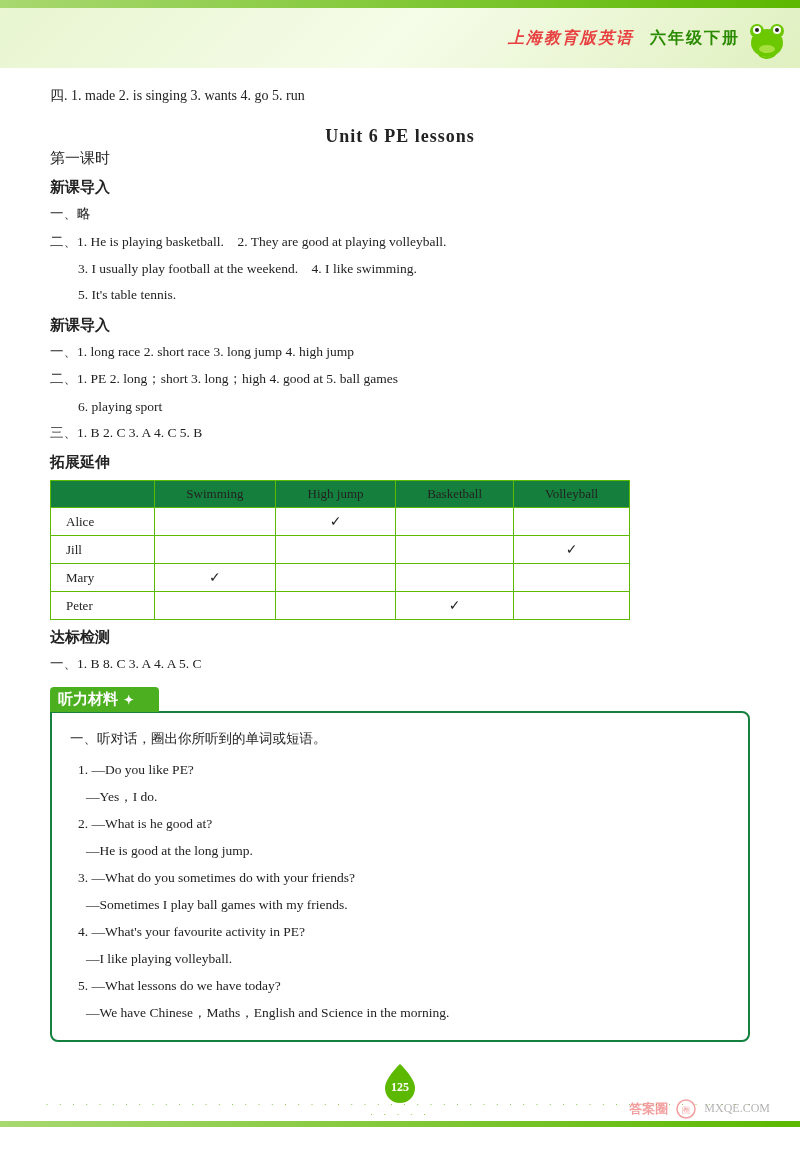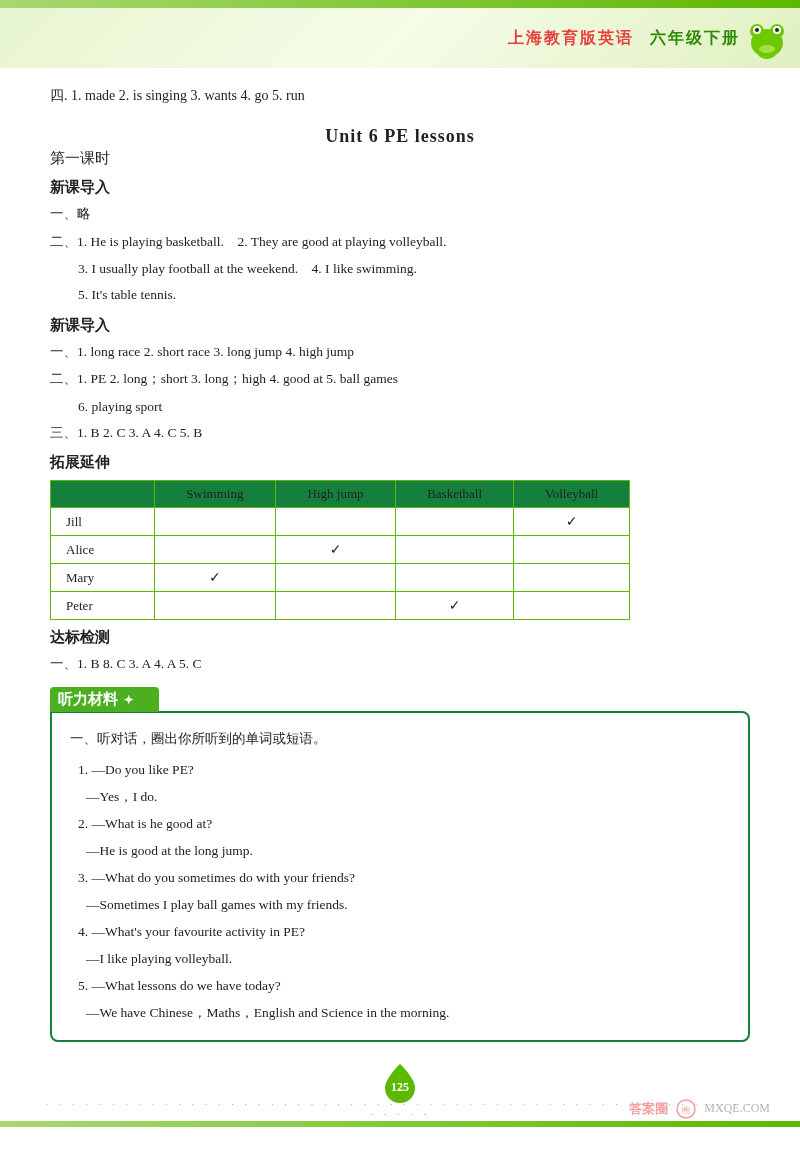--- a/index.html
+++ b/index.html
@@ -204,21 +204,21 @@
       margin-top: 2px;
     }
   </style>
 </head>
 <body>
 
 <div class="top-bar"></div>
 
 <div class="header">
   <div class="header-title">
-    <span style="color:#e84040;">上海教育版英语</span>
+    <span style="color:#e84040;font-style:italic;">上海教育版英语</span>
     <span style="color:#2a8a00;">六年级下册</span>
   </div>
 
   <svg class="frog-icon" viewBox="0 0 45 50" xmlns="http://www.w3.org/2000/svg">
     <ellipse cx="22" cy="30" rx="16" ry="14" fill="#6cc800"></ellipse>
     <ellipse cx="12" cy="18" rx="7" ry="7" fill="#6cc800"></ellipse>
     <ellipse cx="32" cy="18" rx="7" ry="7" fill="#6cc800"></ellipse>
     <ellipse cx="12" cy="17" rx="4" ry="4" fill="#fff"></ellipse>
     <ellipse cx="32" cy="17" rx="4" ry="4" fill="#fff"></ellipse>
     <circle cx="12" cy="17" r="2" fill="#222"></circle>
@@ -281,32 +281,32 @@
       <tr>
         <th></th>
         <th>Swimming</th>
         <th>High jump</th>
         <th>Basketball</th>
         <th>Volleyball</th>
       </tr>
     </thead>
     <tbody>
       <tr>
+        <td>Alice</td>
+        <td></td>
+        <td><span class="check">✓</span></td>
+        <td></td>
+        <td></td>
+      </tr>
+      <tr>
         <td>Jill</td>
         <td></td>
         <td></td>
         <td></td>
         <td><span class="check">✓</span></td>
-      </tr>
-      <tr>
-        <td>Alice</td>
-        <td></td>
-        <td><span class="check">✓</span></td>
-        <td></td>
-        <td></td>
       </tr>
       <tr>
         <td>Mary</td>
         <td><span class="check">✓</span></td>
         <td></td>
         <td></td>
         <td></td>
       </tr>
       <tr>
         <td>Peter</td>

